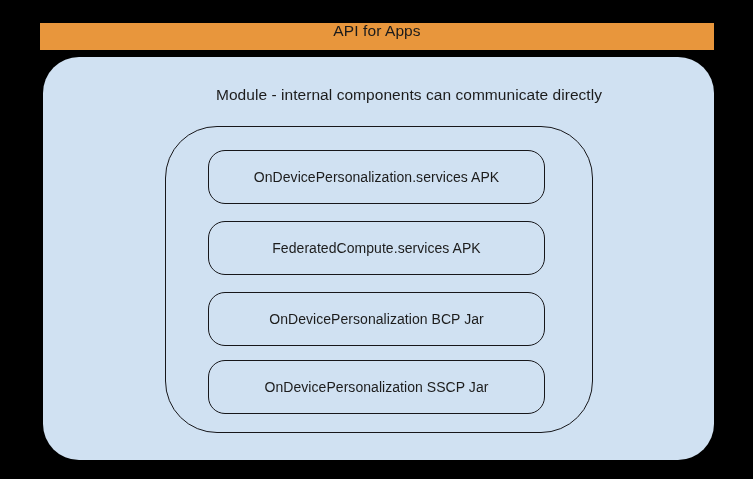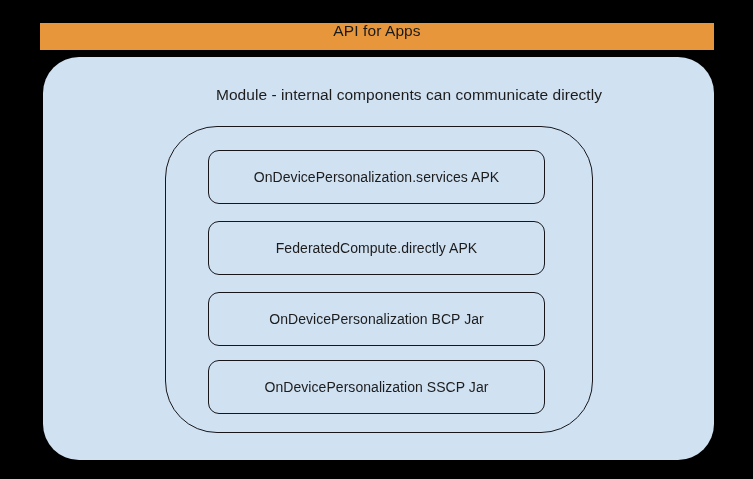--- a/index.html
+++ b/index.html
@@ -75,21 +75,21 @@
   }
 
   
   .component-box {
     position: absolute;
     left: 165px;   
     width: 337px;
     height: 54px;
     box-sizing: border-box;
     border: 1.5px solid #17171b;
-    border-radius: 11px;
+    border-radius: 17px;
     background: #d0e1f2;
     display: flex;
     align-items: center;
     justify-content: center;
   }
   .component-box-label {
     font-size: 14px;
     color: #1c1c1c;
     letter-spacing: 0.05px;
     white-space: nowrap;
@@ -113,21 +113,21 @@
 
     <div id="module-caption">Module - internal components can communicate directly</div>
 
     <div id="component-group"></div>
 
     <div class="component-box" id="component-box-0">
       <span class="component-box-label">OnDevicePersonalization.services APK</span>
     </div>
 
     <div class="component-box" id="component-box-1">
-      <span class="component-box-label">FederatedCompute.directly APK</span>
+      <span class="component-box-label">FederatedCompute.services APK</span>
     </div>
 
     <div class="component-box" id="component-box-2">
       <span class="component-box-label">OnDevicePersonalization BCP Jar</span>
     </div>
 
     <div class="component-box" id="component-box-3">
       <span class="component-box-label">OnDevicePersonalization SSCP Jar</span>
     </div>
 

